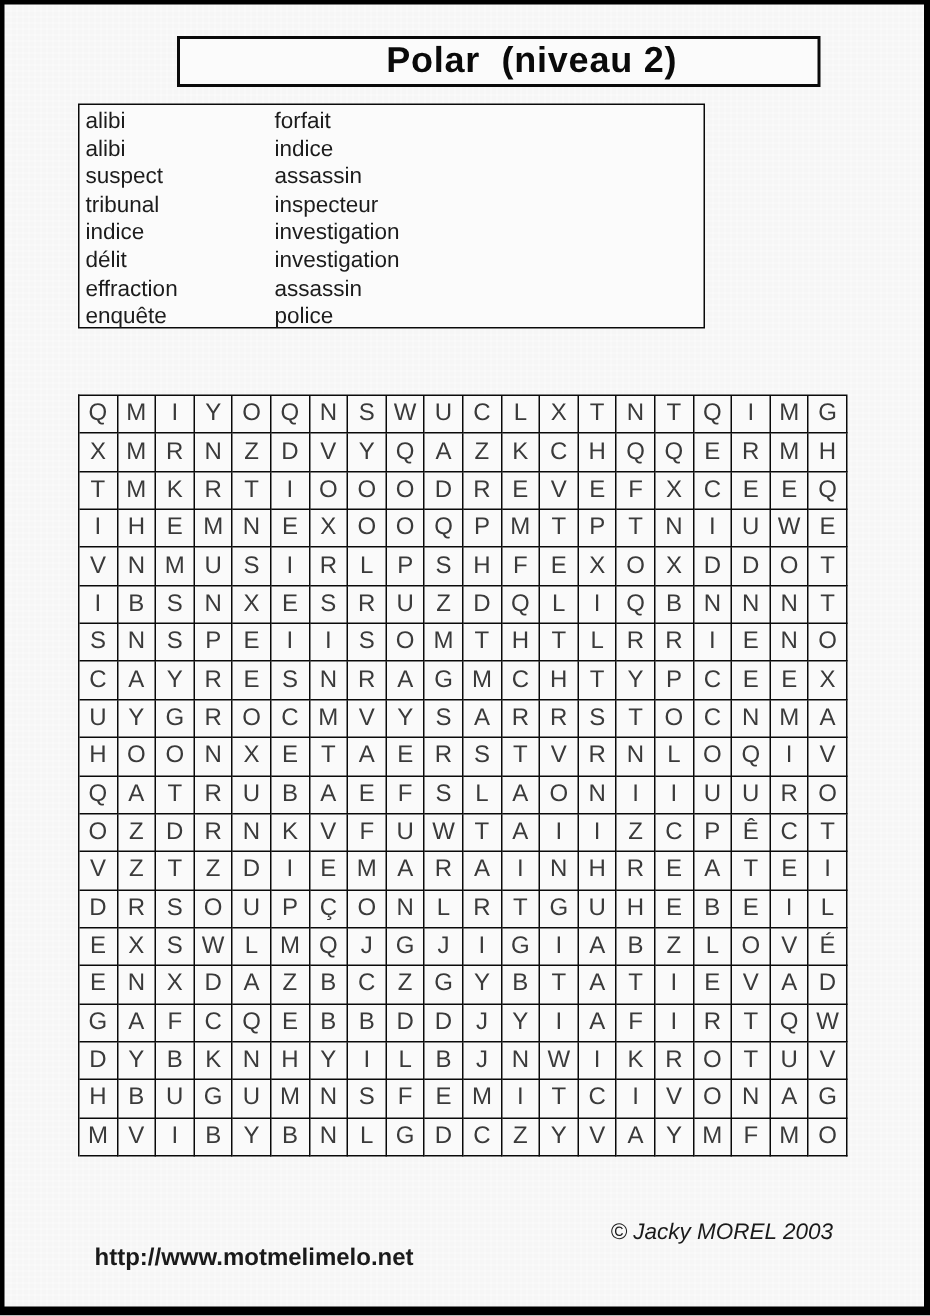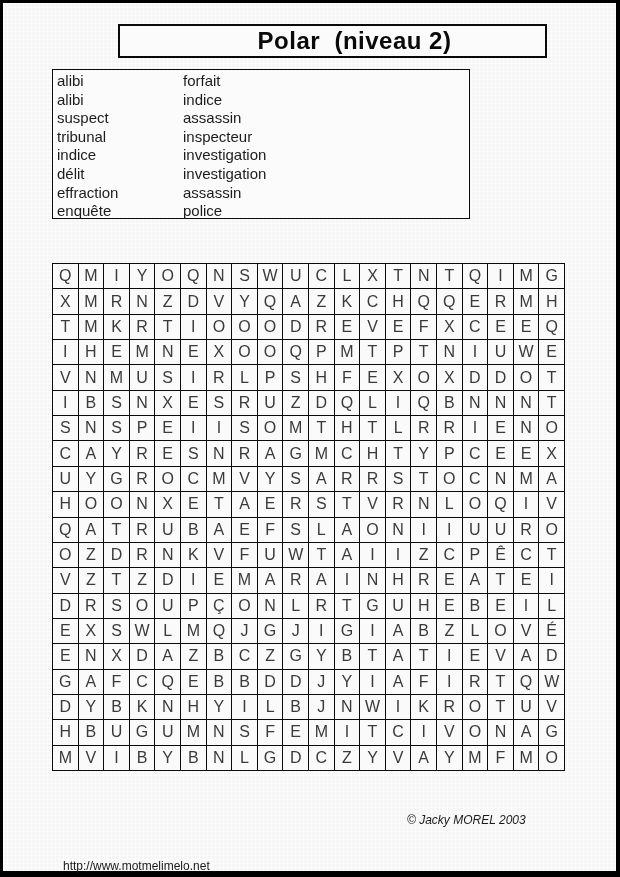--- a/index.html
+++ b/index.html
@@ -90,29 +90,30 @@
     display: flex;
     align-items: center;
     justify-content: center;
     font-size: 16px;
     color: #3a3a3a;
     font-weight: 400;
   }
   .footer-url {
     position: absolute;
     left: 60px;
-    top: 856px;
-    font-size: 12px;
+    top: 827px;
+    font-size: 16px;
     color: #1a1a1a;
+    font-weight: bold;
   }
   .footer-copyright {
     position: absolute;
     left: 404px;
     top: 810px;
-    font-size: 12px;
+    font-size: 15px;
     font-style: italic;
     color: #1a1a1a;
   }
 </style>
 </head>
 <body>
 
 <div class="page">
 
   <div class="title-box">

